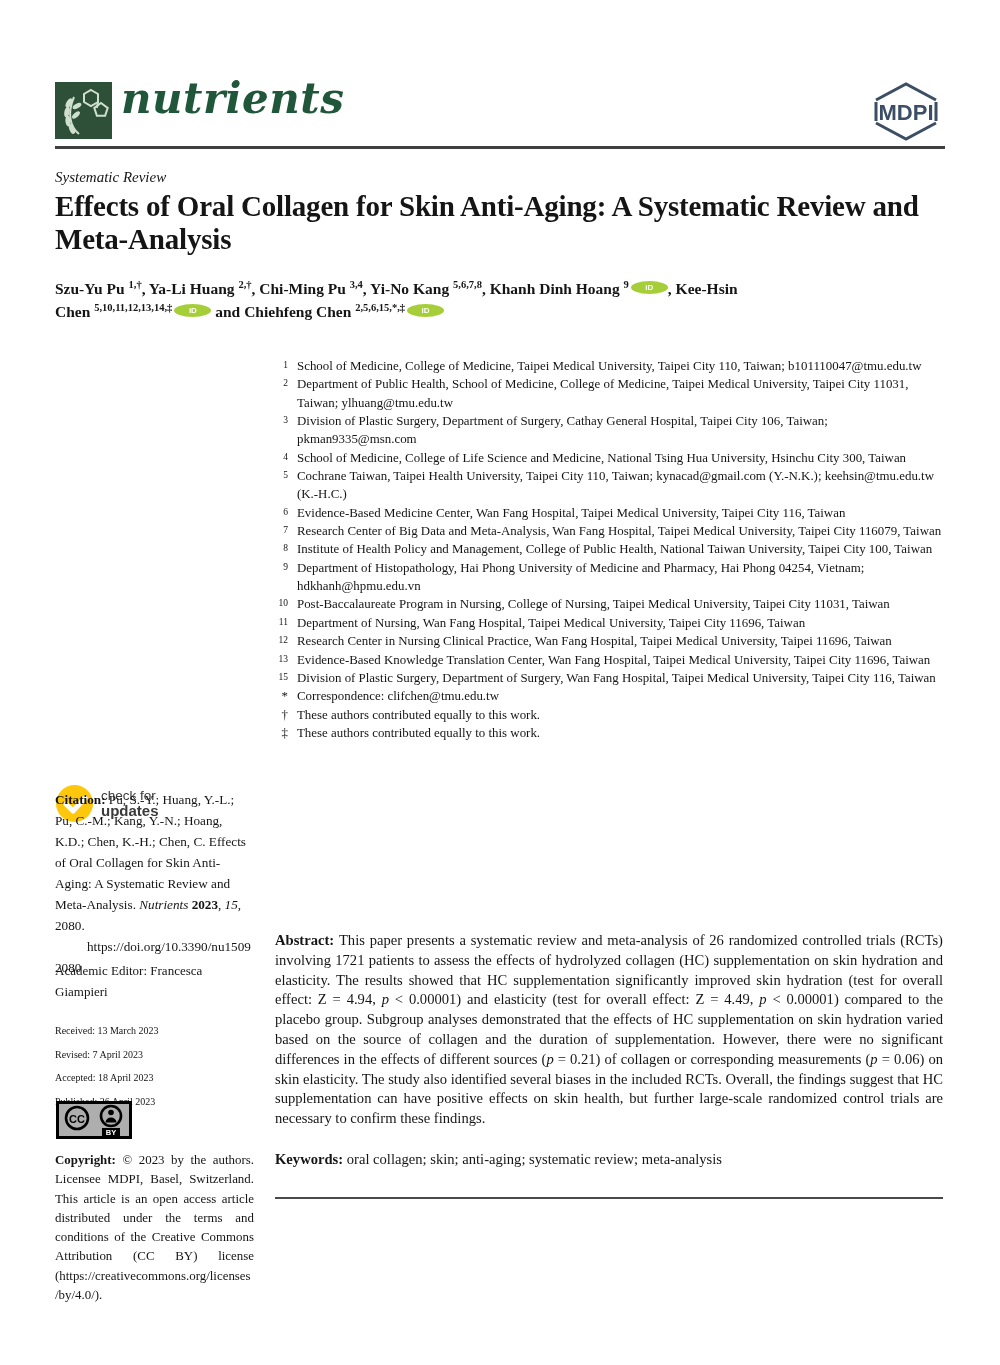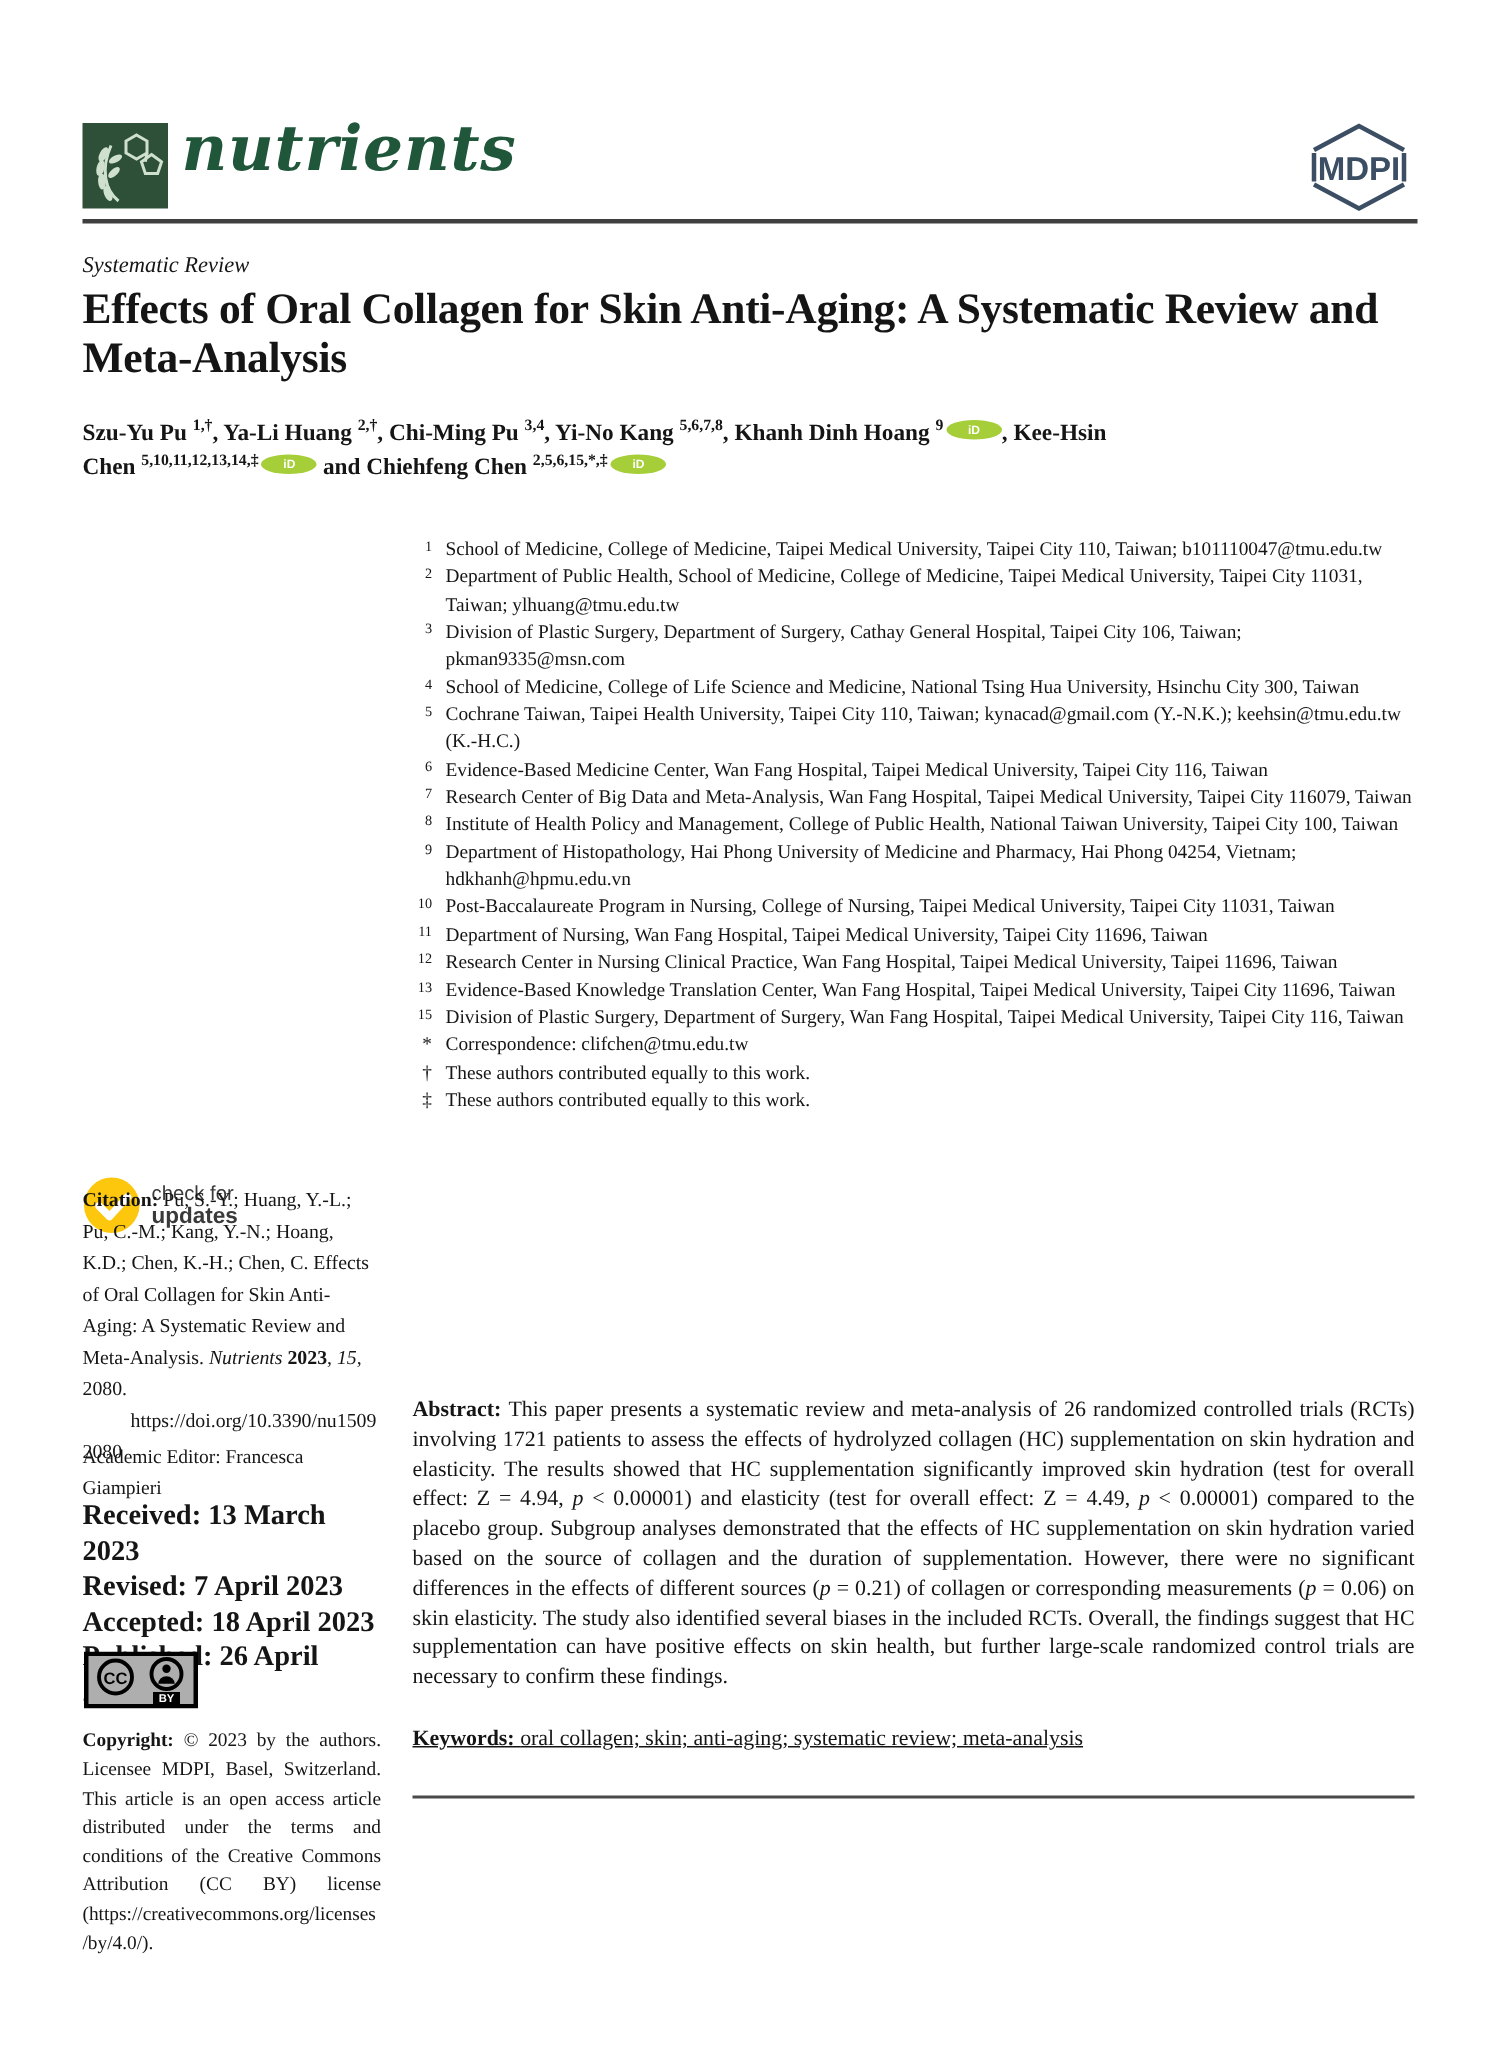--- a/index.html
+++ b/index.html
@@ -43,28 +43,28 @@
 
   
   .sidebar{position:absolute;left:55px;top:743px;width:199px;}
   .updates-badge{position:absolute;top:0;left:1px;display:flex;align-items:center;gap:8px;cursor:pointer;margin-top:42px;}
   .updates-circle{width:37px;height:37px;border-radius:50%;background:#fdc70d;flex:0 0 auto;}
   .updates-text{font-family:"Liberation Sans", sans-serif;color:#3a3a3a;line-height:1.12;}
   .updates-text .l1{font-size:13.5px;}
   .updates-text .l2{font-size:15px;font-weight:bold;}
   .citation{position:absolute;top:46px;width:199px;font-size:13.2px;line-height:21px;overflow-wrap:anywhere;}
   .acad-editor{position:absolute;top:217px;width:199px;font-size:13px;line-height:21px;}
-  .dates{position:absolute;top:256px;width:199px;font-size:19px;line-height:23.5px;font-weight:bold;}
+  .dates{position:absolute;top:276px;width:199px;font-size:10px;line-height:23.5px;}
   .cc-badge{position:absolute;top:358px;left:1px;cursor:pointer;}
   .copyright{position:absolute;top:408px;width:199px;font-size:12.9px;line-height:19.3px;text-align:justify;overflow-wrap:anywhere;}
 
   
   .main-bottom{position:absolute;left:275px;top:931px;width:668px;}
   .abstract{font-size:14.6px;line-height:19.8px;text-align:justify;}
-  .keywords{margin-top:21px;font-size:14.6px;line-height:19.8px;text-decoration:underline;}
+  .keywords{margin-top:21px;font-size:14.6px;line-height:19.8px;}
   .bottom-rule{margin-top:27px;width:668px;height:2px;background:#4a4a4a;}
   .doi{color:#151515;text-decoration:none;margin-left:32px;}
 </style>
 </head>
 <body>
 
 <div class="page">
 
   <div class="header">
     <div class="logo-box">

